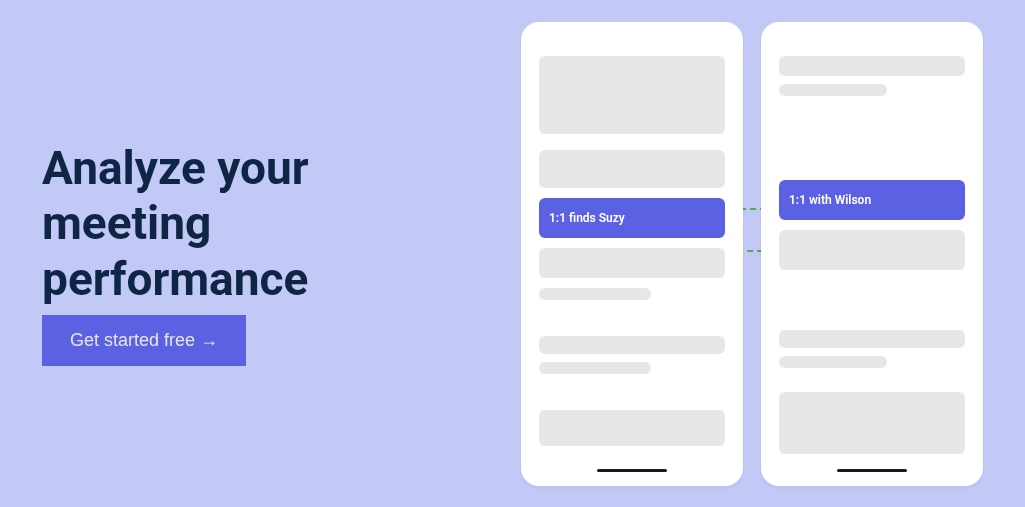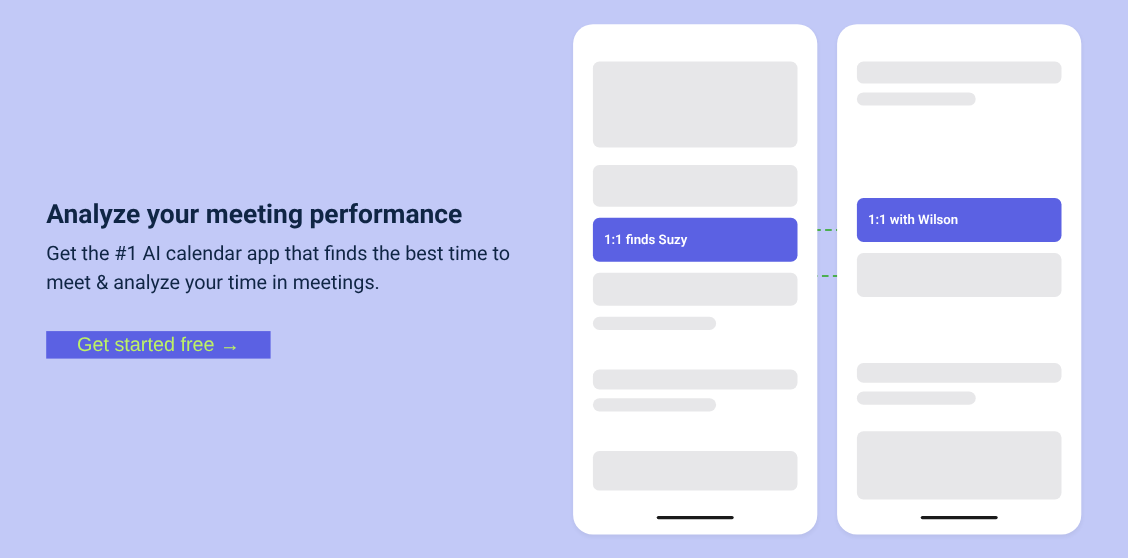--- a/index.html
+++ b/index.html
@@ -12,36 +12,36 @@
       display: flex;
       align-items: center;
       padding: 0 42px;
     }
     .left {
       flex: 1;
       padding-right: 40px;
     }
     .heading {
       color: #0f2544;
-      font-size: 24px;
+      font-size: 46px;
       font-weight: 700;
       line-height: 1.2;
       margin-bottom: 8px;
     }
     .subtext {
       color: #0f2544;
       font-size: 18px;
       line-height: 1.5;
       margin-bottom: 30px;
     }
     .cta {
       background: #5b61e3;
-      color: #bef264;
+      color: #e5e5e5;
       border: none;
-      padding: 2px 28px;
+      padding: 15px 28px;
       font-size: 18px;
       cursor: pointer;
       display: inline-flex;
       align-items: flex-end;
       gap: 6px;
     }
     .right {
       display: flex;
       gap: 18px;
       position: relative;
@@ -102,21 +102,20 @@
     .phone2 .block-mid { height: 40px; margin-bottom: 60px; }
     .phone2 .line-c { height: 18px; border-radius: 6px; margin-bottom: 8px; }
     .phone2 .line-d { height: 12px; width: 58%; border-radius: 6px; margin-bottom: 24px; }
     .phone2 .block-bot { height: 62px; border-radius: 6px; }
   </style>
 </head>
 <body>
 
 <div class="left">
   <h1 class="heading">Analyze your meeting performance</h1>
-  <p class="subtext">Get the #1 AI calendar app that finds the best time to meet &amp; analyze your time in meetings.</p>
   <button class="cta">
     <span>Get started free →</span>
   </button>
 </div>
 
 <div class="right">
   <div class="selection"></div>
 
   <div class="phone phone1">
     <div class="skel block1"></div>

